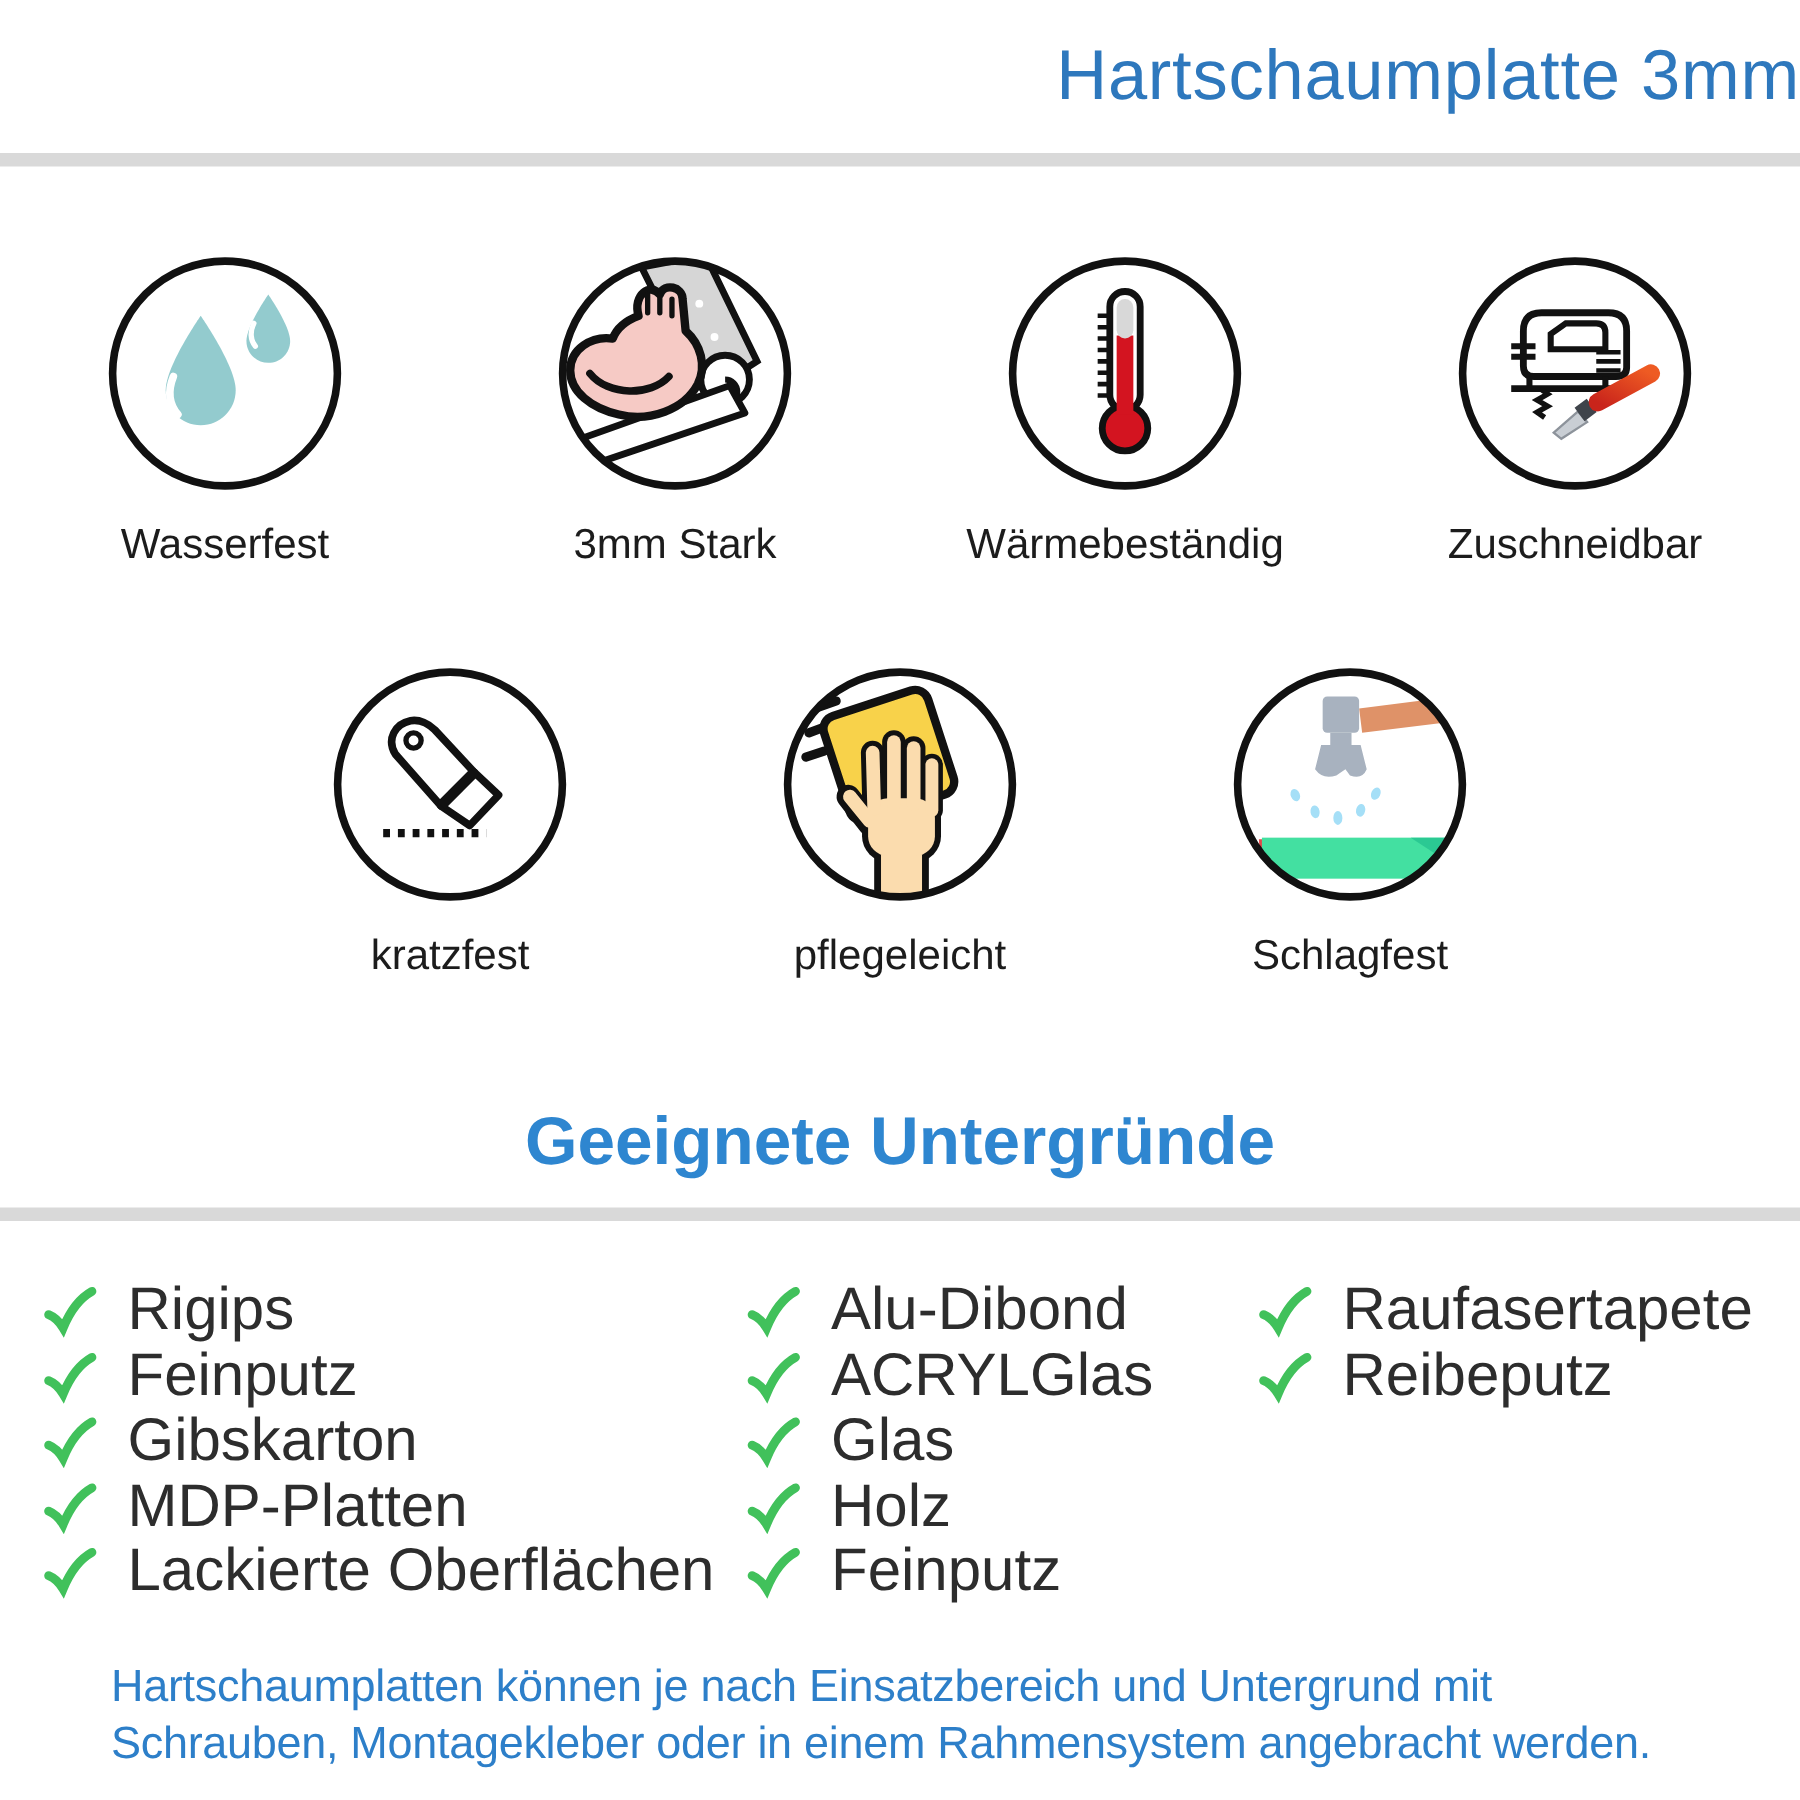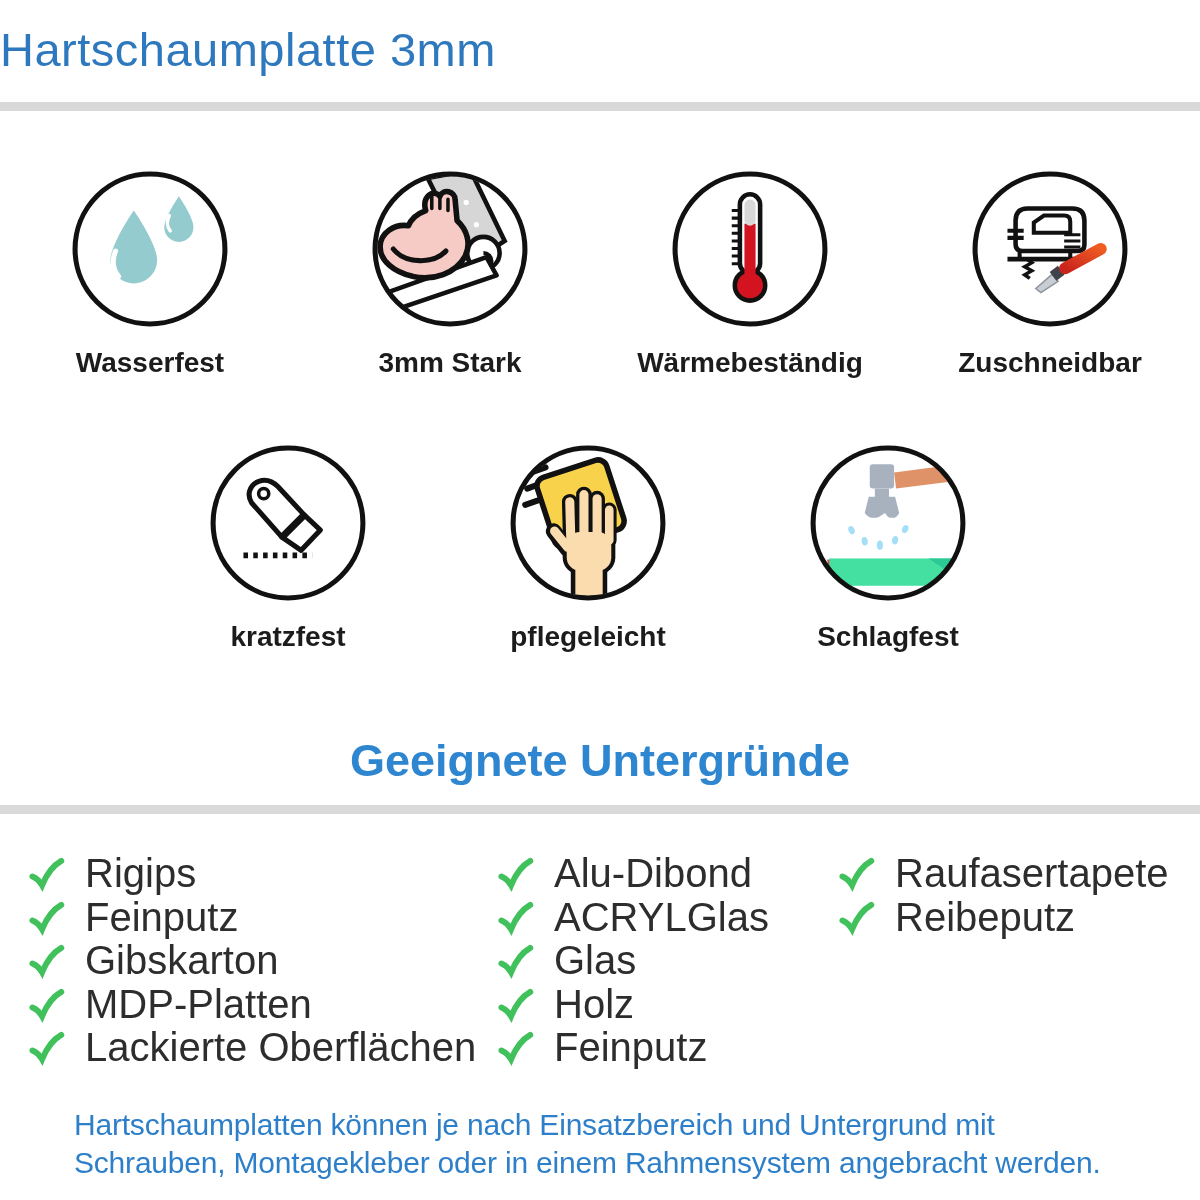--- a/index.html
+++ b/index.html
@@ -10,32 +10,32 @@
     --skin_tone:#fbdcae; --hammer_gray:#a8b2bf; --handle_tan:#df9268;
     --splash_blue:#a5dff7; --surface_green:#43e0a1;
   }
   *{margin:0;padding:0;box-sizing:border-box;}
   html,body{background:#fff;}
   body{
     width:1200px;height:1200px;position:relative;overflow:hidden;
     font-family:"Liberation Sans", sans-serif;
   }
   .page-title{
-    position:absolute;top:22px;left:0;width:100%;text-align:left;
+    position:absolute;top:22px;left:0;width:100%;text-align:right;
     font-size:47px;font-weight:400;letter-spacing:.5px;color:var(--blue_title);
   }
   .divider{position:absolute;left:0;width:1200px;height:9px;background:var(--divider_gray);}
   .divider.d1{top:102px}
   .divider.d2{top:805px}
   .icon-row{position:absolute;display:flex;}
   .row1{top:168px;left:0;width:1200px;}
-  .row2{top:442px;left:138px;width:900px;}
+  .row2{top:442px;left:150px;width:900px;}
   .feature{width:300px;display:flex;flex-direction:column;align-items:center;}
   .feature svg{width:162px;height:162px;display:block;}
-  .feature-label{margin-top:17px;font-size:28px;color:var(--label_dark);white-space:nowrap;font-weight:bold;}
+  .feature-label{margin-top:17px;font-size:28px;color:var(--label_dark);white-space:nowrap;}
   .section-title{
     position:absolute;top:735px;left:0;width:100%;text-align:center;
     font-size:45px;font-weight:700;color:var(--blue_heading);
   }
   .check-col{position:absolute;top:852px;}
   .col1{left:28px}.col2{left:497px}.col3{left:838px}
   .check-row{display:flex;align-items:center;height:43.5px;}
   .check-row svg{width:37px;height:37px;flex:none;margin-right:20px;}
   .check-label{font-size:40px;color:var(--list_dark);white-space:nowrap;}
   .footer-note{

